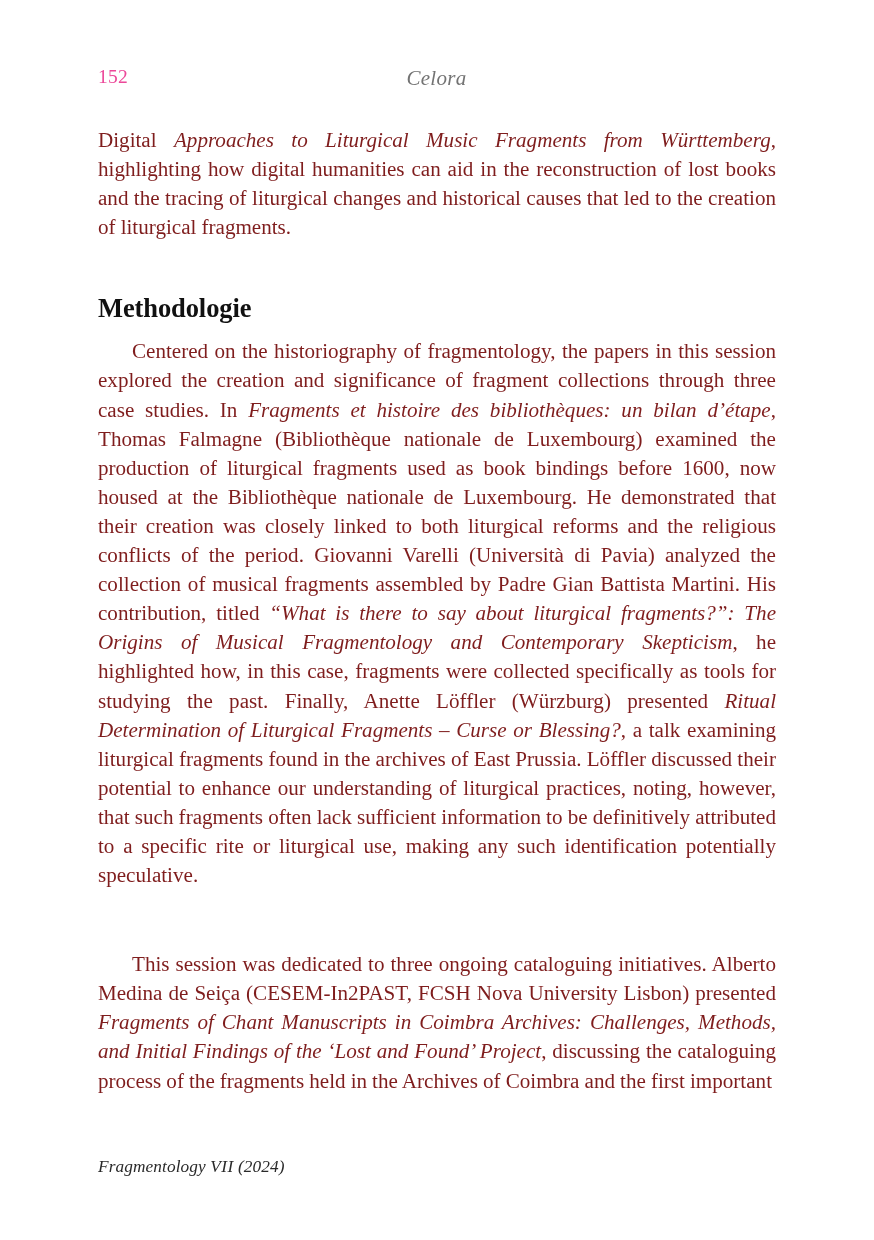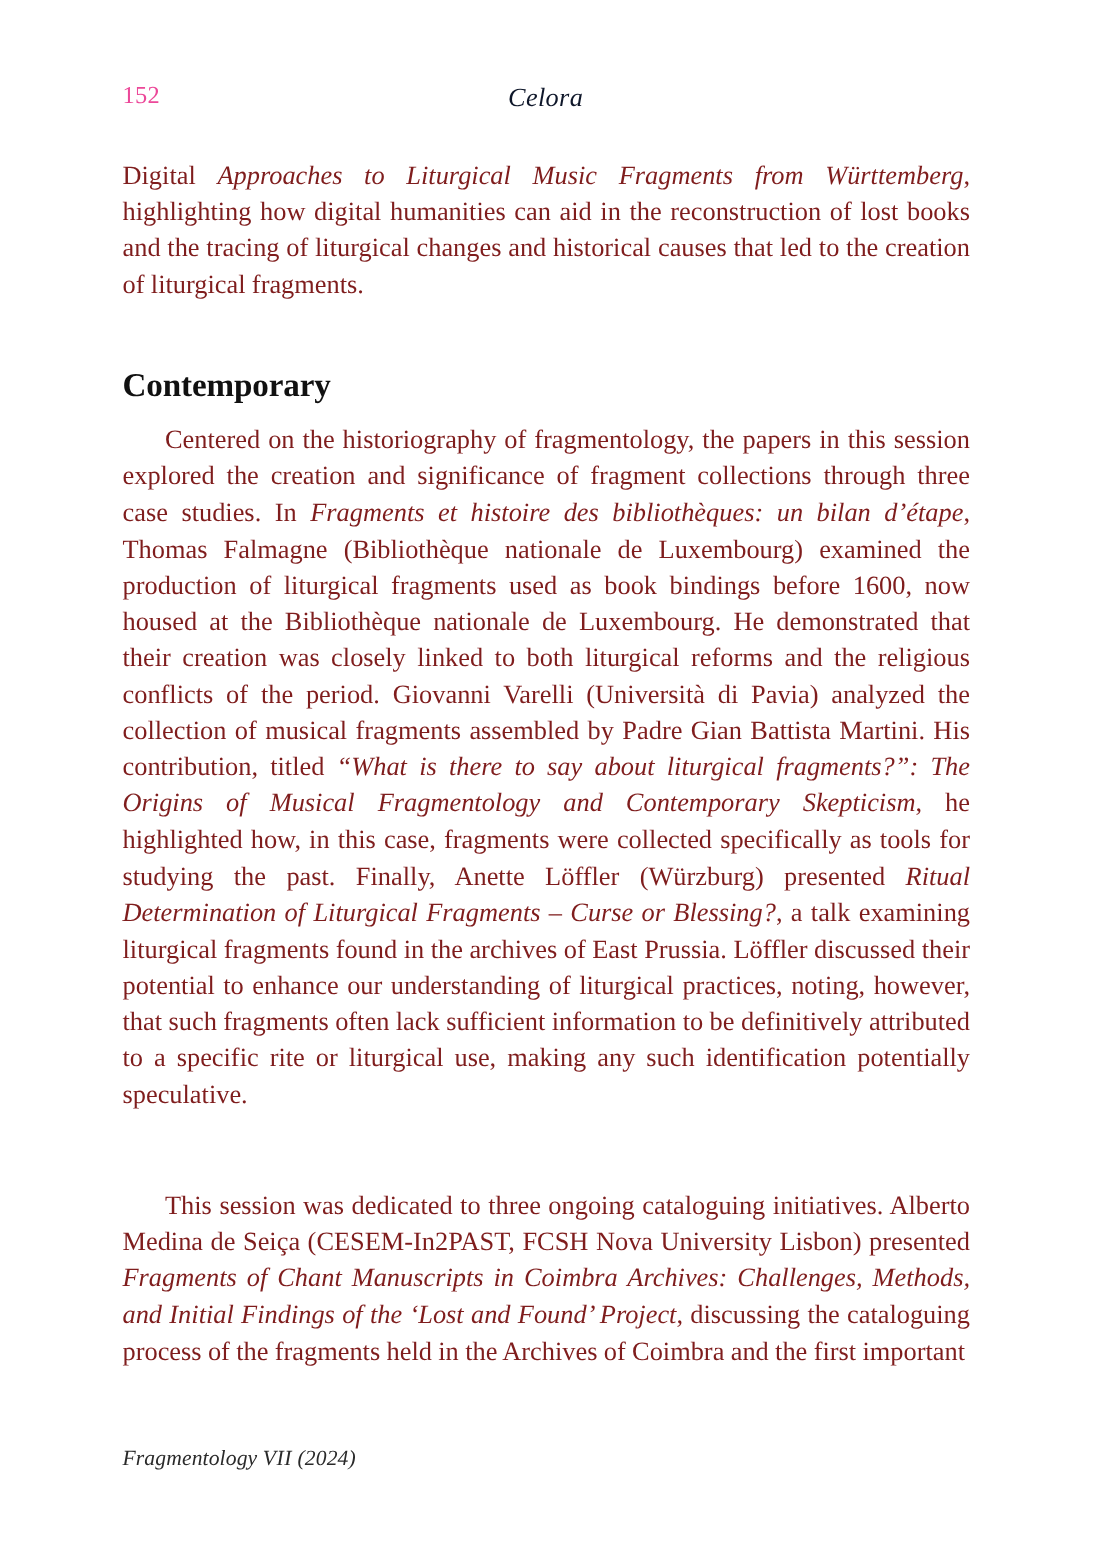--- a/index.html
+++ b/index.html
@@ -41,21 +41,21 @@
   }
   .running-title {
     position: absolute;
     left: 0;
     right: 0;
     top: 0;
     text-align: center;
     font-style: italic;
     font-size: 21px;
     letter-spacing: 0.3px;
-    color: #0f172a;
+    color: #737373;
   }
 
   
   .textblock {
     position: absolute;
     top: 126px;
     left: 98px;
     width: 678px;
   }
 
@@ -117,21 +117,21 @@
     <span class="folio">152</span>
     <span class="running-title">Celora</span>
   </div>
 
   <div class="textblock">
 
     <p class="body"><span>Digital </span><i>Approaches to Liturgical Music Fragments from Württemberg</i><span>, highlighting how digital humanities can aid in the reconstruction of lost books and the tracing of liturgical changes and historical causes that led to the creation of liturgical fragments.</span></p>
 
     <div class="sp-after-para-1"></div>
 
-    <h2 class="section">Contemporary</h2>
+    <h2 class="section">Methodologie</h2>
 
     <div class="sp-after-h-1"></div>
 
     <p class="body indent"><span>Centered on the historiography of fragmentology, the papers in this session explored the creation and significance of fragment collections through three case studies. In </span><i>Fragments et histoire des bibliothèques: un bilan d’étape</i><span>, Thomas Falmagne (Bibliothèque nationale de Luxembourg) examined the production of liturgical fragments used as book bindings before 1600, now housed at the Bibliothèque nationale de Luxembourg. He demonstrated that their creation was closely linked to both liturgical reforms and the religious conflicts of the period. Giovanni Varelli (Università di Pavia) analyzed the collection of musical fragments assembled by Padre Gian Battista Martini. His contribution, titled </span><i>“What is there to say about liturgical fragments?”: The Origins of Musical Fragmentology and Contemporary Skepticism</i><span>, he highlighted how, in this case, fragments were collected specifically as tools for studying the past. Finally, Anette Löffler (Würzburg) presented </span><i>Ritual Determination of Liturgical Fragments – Curse or Blessing?</i><span>, a talk examining liturgical fragments found in the archives of East Prussia. Löffler discussed their potential to enhance our understanding of liturgical practices, noting, however, that such fragments often lack sufficient information to be definitively attributed to a specific rite or liturgical use, making any such identification potentially speculative.</span></p>
 
     <div class="sp-after-para-2"></div>
 
 
     <div class="sp-after-h-2"></div>
 

